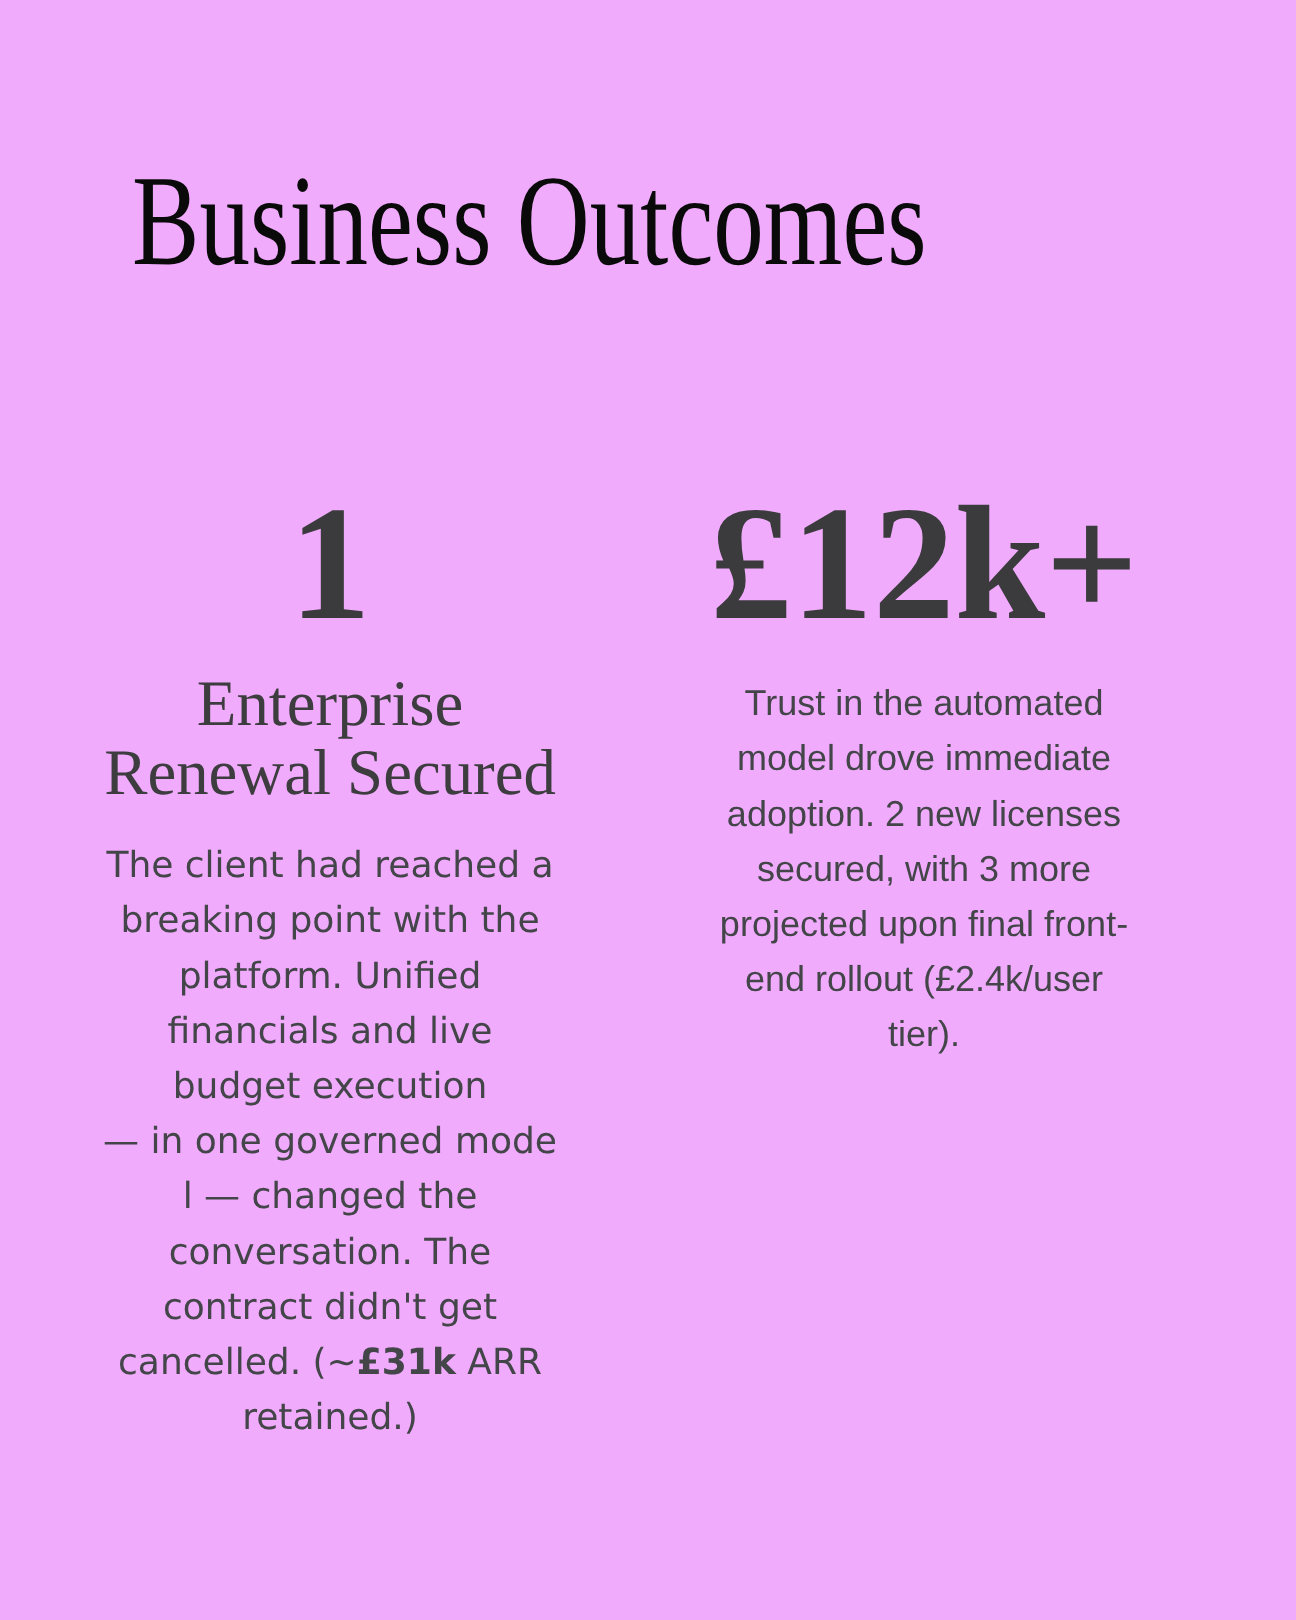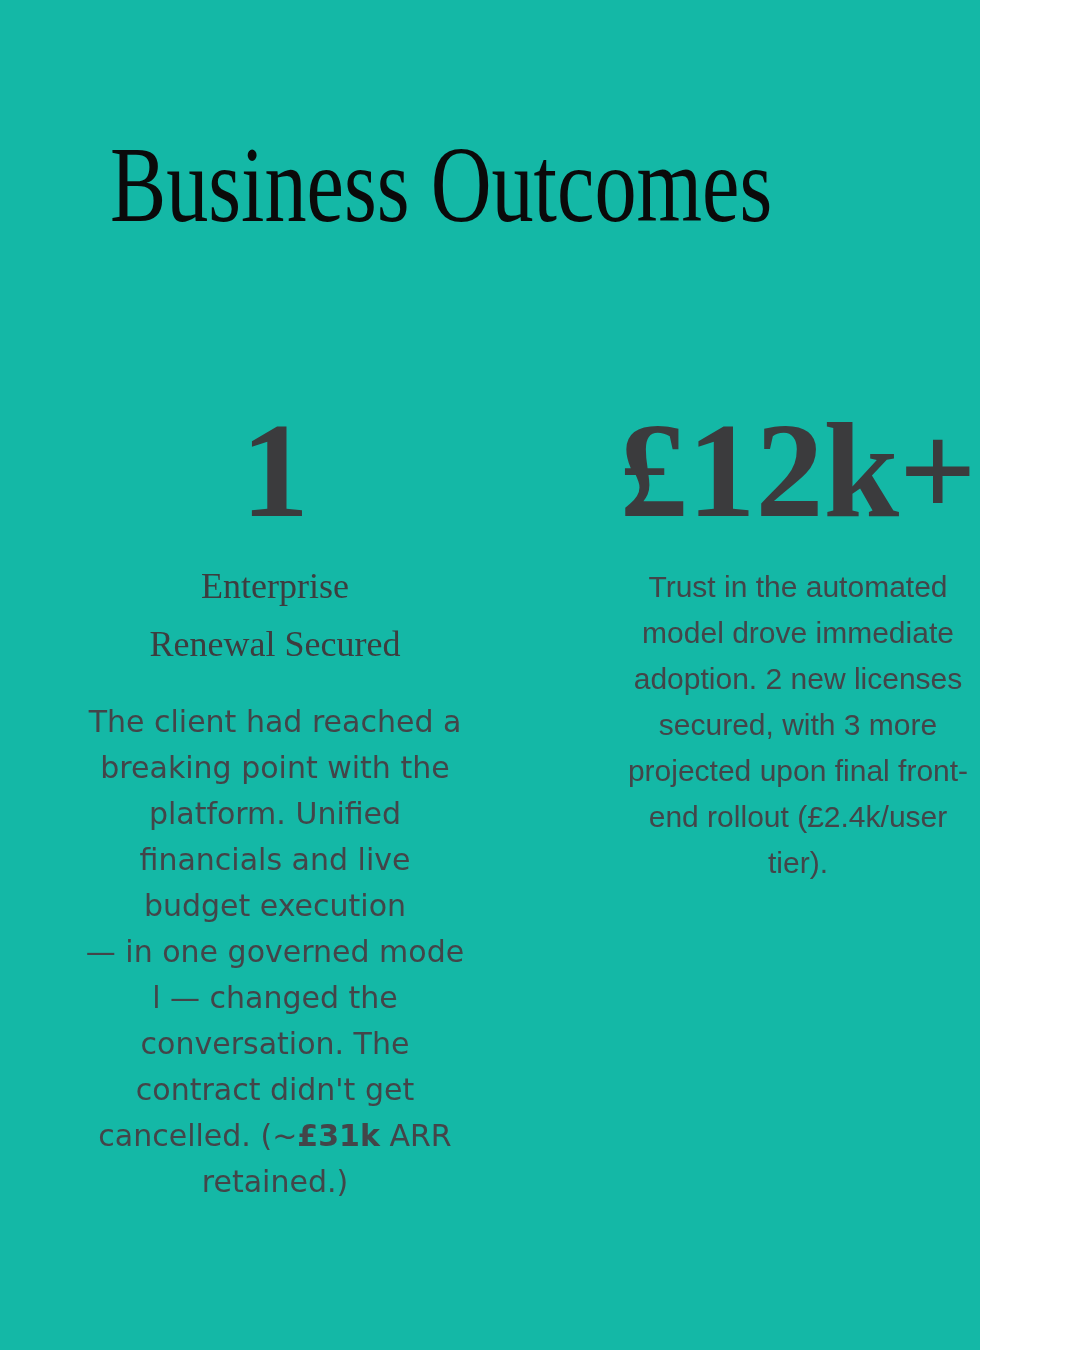--- a/index.html
+++ b/index.html
@@ -1,21 +1,21 @@
 <!DOCTYPE html>
 <html><head>
 <meta charset="utf-8">
 <style>
   * { margin: 0; padding: 0; box-sizing: border-box; }
   html, body { background: #ffffff; }
   .page {
     position: relative;
-    width: 980px;
+    width: 1080px;
     height: 1350px;
-    background: #14b8a6;
+    background: #f0abfc;
     overflow: hidden;
     text-decoration: underline;
   }
   .title {
     position: absolute;
     top: 131px;
     left: 110px;
     font-family: "Liberation Serif", serif;
     font-weight: 400;
     font-size: 108px;
@@ -24,34 +24,34 @@
     white-space: pre;
     transform: scaleX(0.78);
     transform-origin: 0 50%;
   }
   .col {
     position: absolute;
     top: 402px;
     text-align: center;
   }
   .col-left  { left: 45px;  width: 460px; }
-  .col-right { left: 505px; width: 530px; margin-left: 28px; }
+  .col-right { left: 505px; width: 530px; }
   .stat-value {
     font-family: "Liberation Serif", serif;
     font-weight: 700;
     font-size: 136px;
     line-height: 1;
     color: #3b3b3d;
     white-space: pre;
   }
   .stat-label {
     margin-top: 19px;
     font-family: "Liberation Serif", serif;
     font-weight: 400;
-    font-size: 36px;
+    font-size: 54px;
     line-height: 58px;
     color: #3d3d3f;
     white-space: pre;
   }
   .stat-body {
     margin-top: 26px;
     font-size: 30px;
     line-height: 46px;
     color: #434549;
     white-space: pre;

